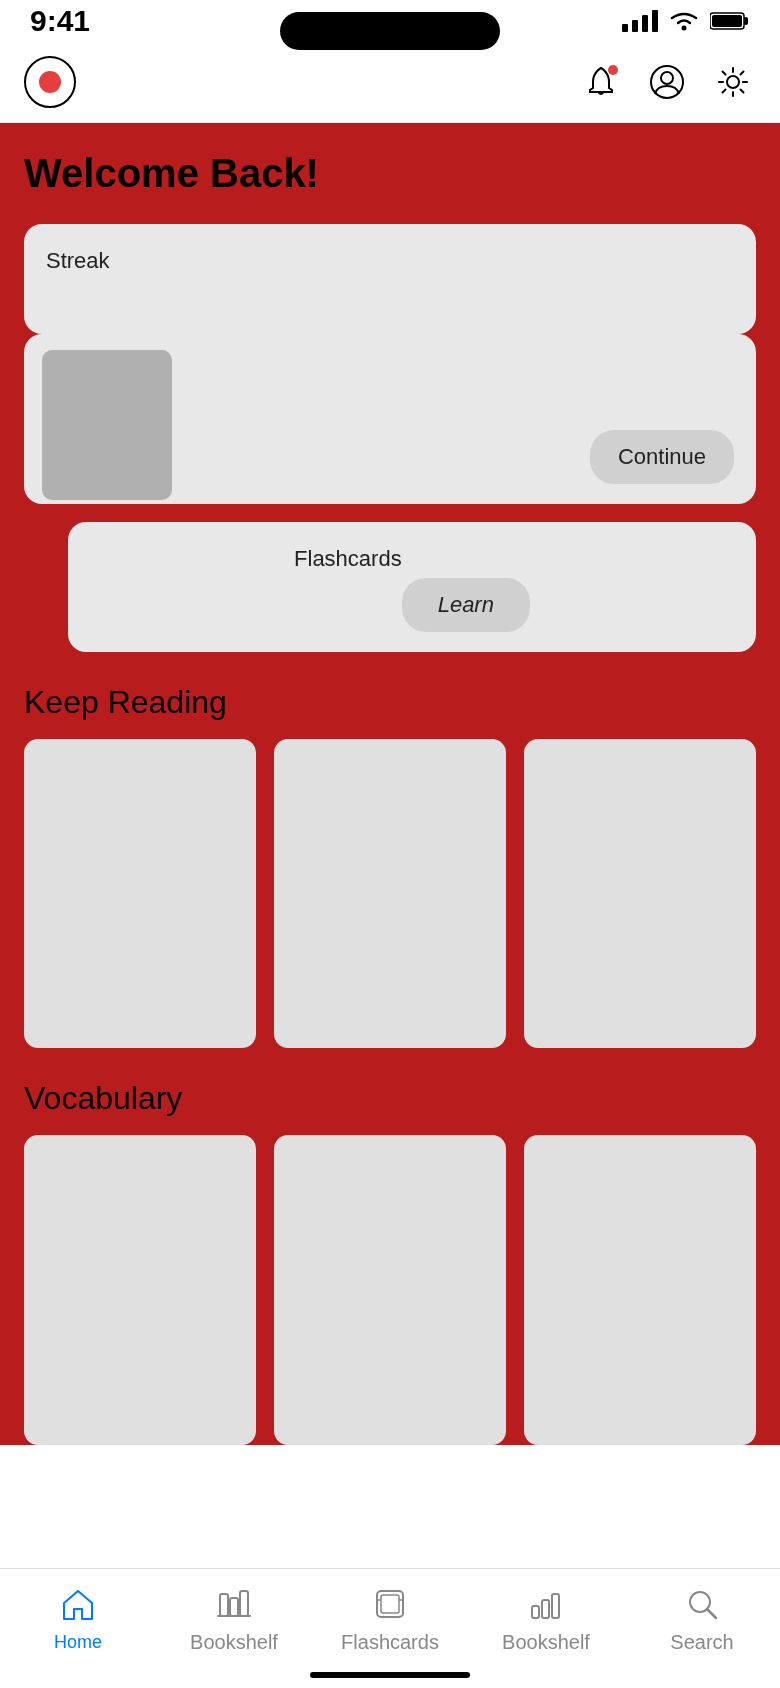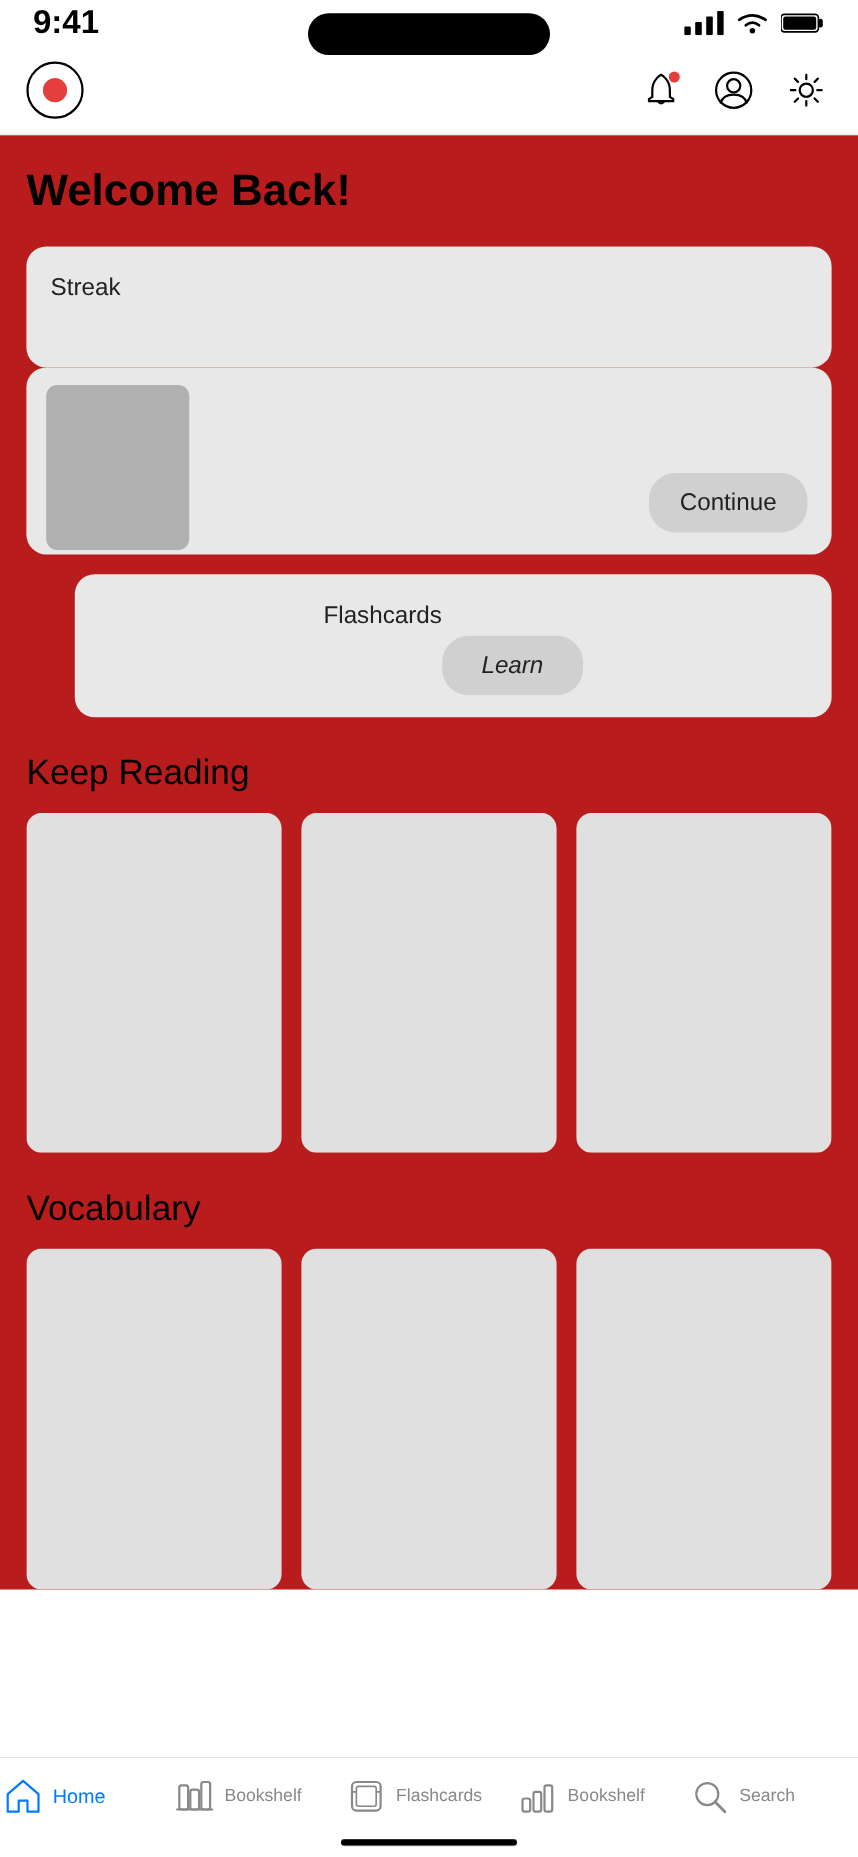--- a/index.html
+++ b/index.html
@@ -236,35 +236,35 @@
       background: #fff;
       border-top: 1px solid #e0e0e0;
       display: flex;
       align-items: center;
       justify-content: space-around;
       padding: 14px 0 34px 0;
       z-index: 100;
     }
     .tab-item {
       display: flex;
-      flex-direction: row;
+      flex-direction: column;
       align-items: center;
       gap: 6px;
       cursor: pointer;
       flex: 1;
     }
     .tab-icon {
       width: 42px;
       height: 42px;
       display: flex;
       align-items: center;
       justify-content: center;
     }
     .tab-label {
-      font-size: 16px;
+      font-size: 20px;
       color: #888;
     }
     .tab-label-active {
       font-size: 18px;
       color: #007aff;
     }
     .tab-icon-active svg path,
     .tab-icon-active svg rect,
     .tab-icon-active svg polygon {
       stroke: #007aff;

